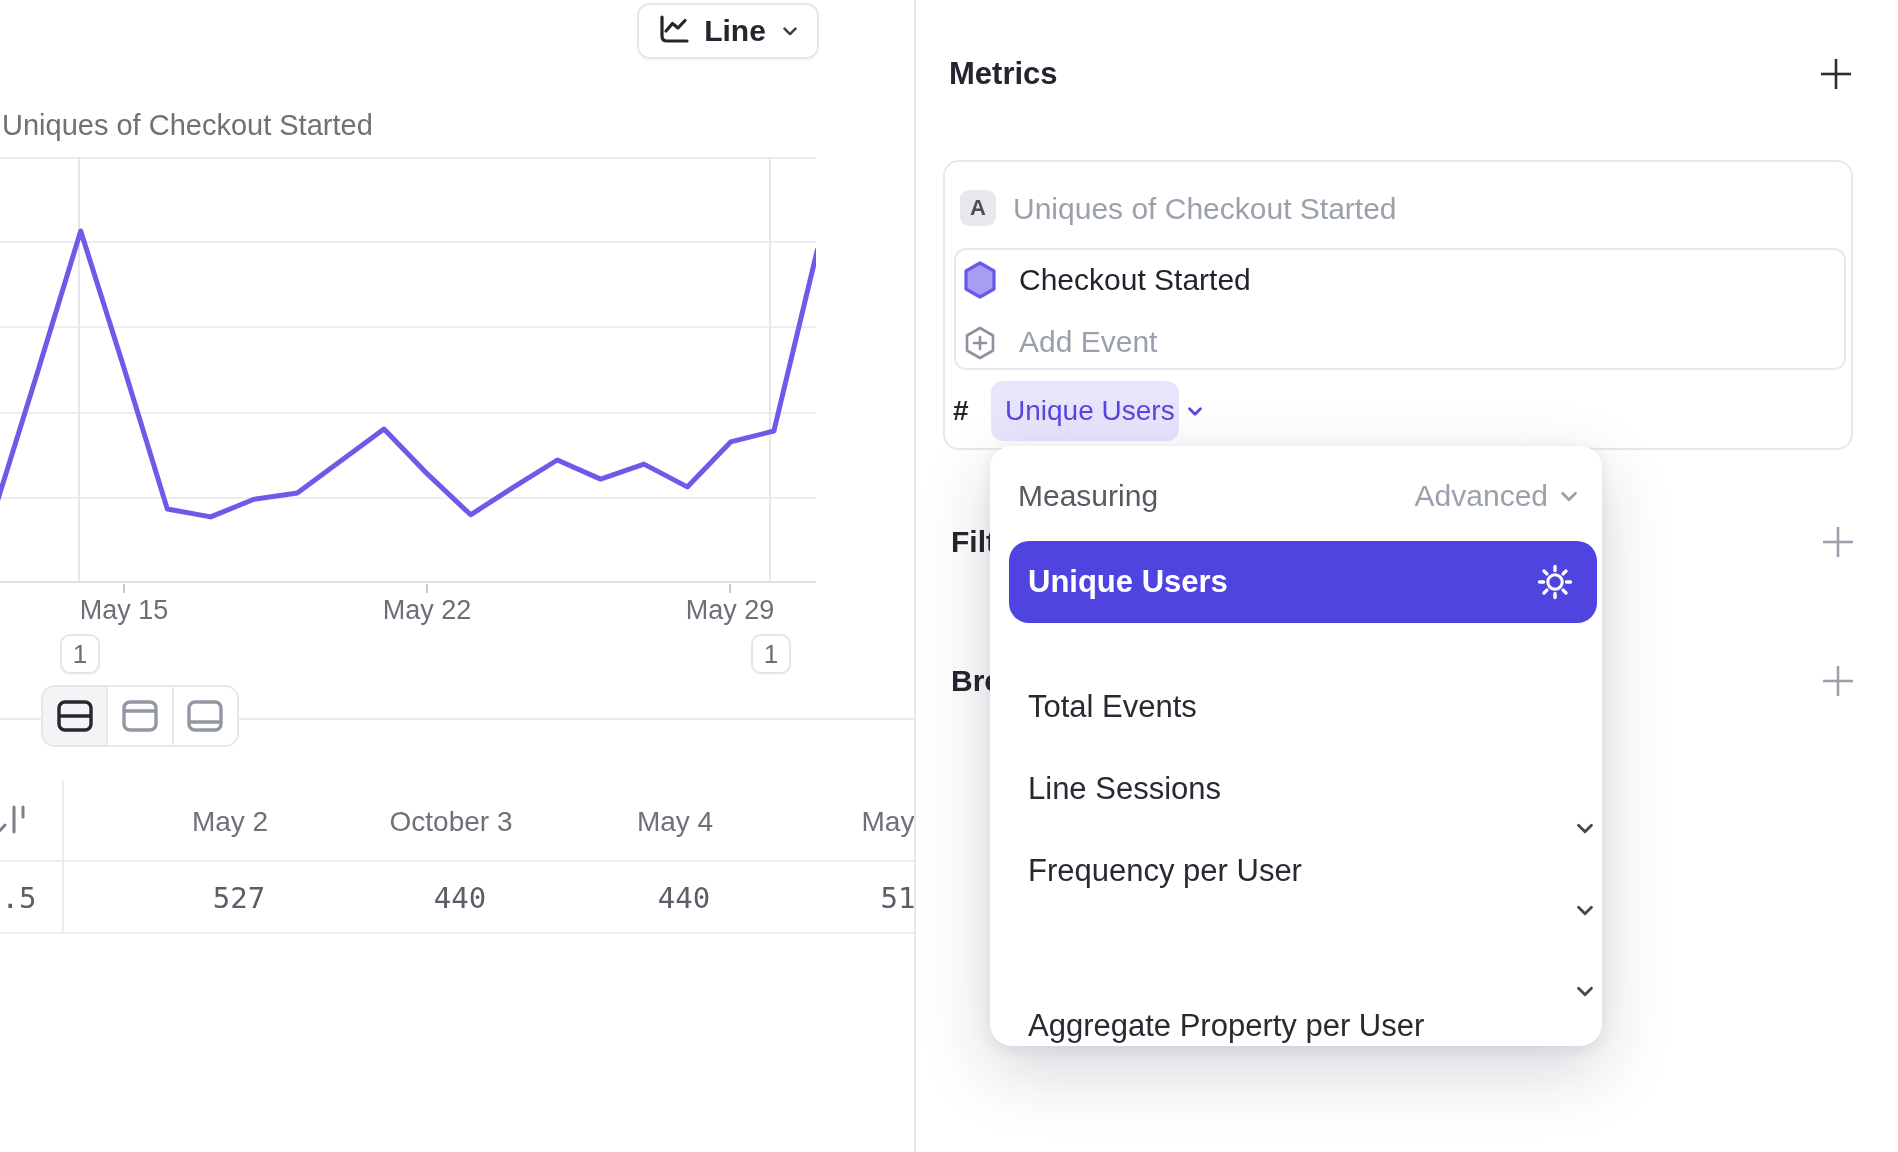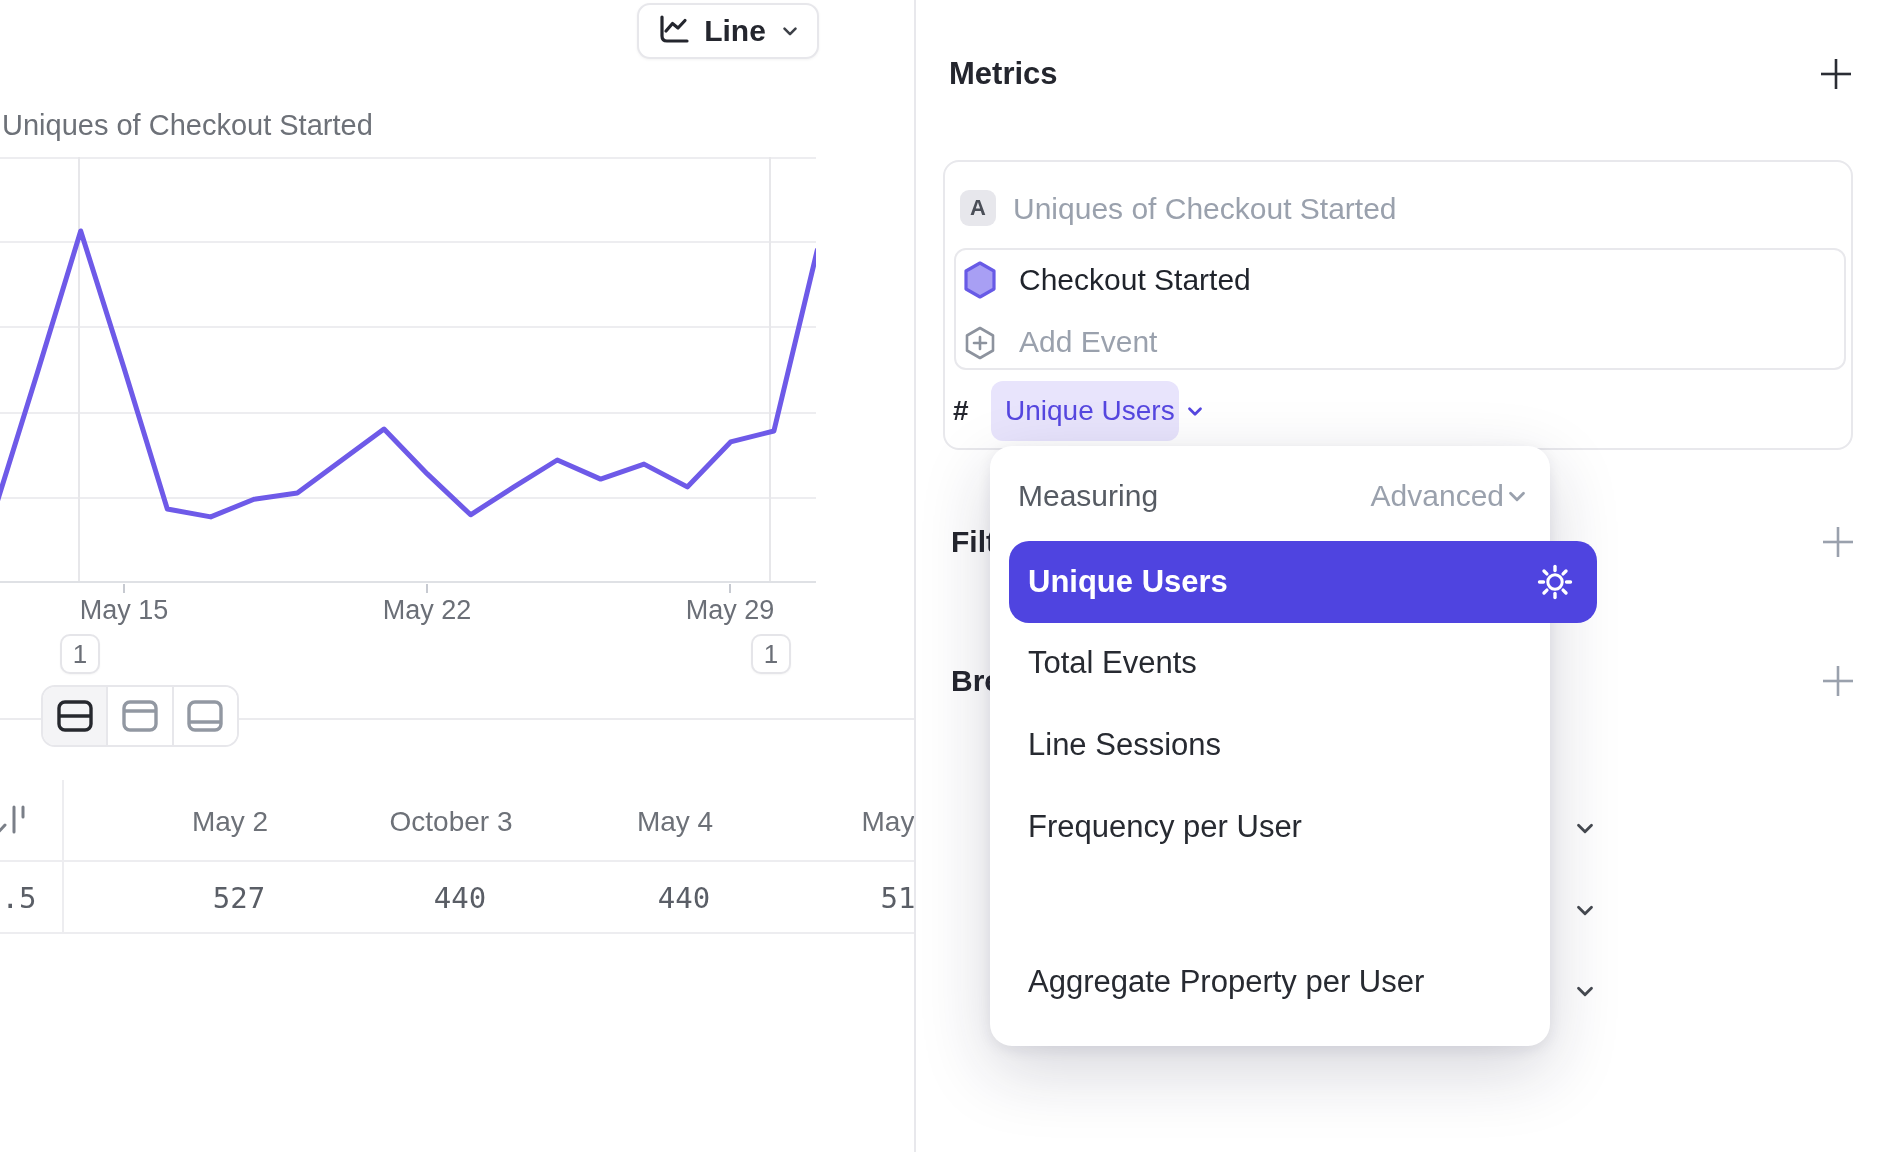--- a/index.html
+++ b/index.html
@@ -41,28 +41,28 @@
   .metric-title{left:68px;top:47px;font-size:30px;color:#9aa1ad;white-space:nowrap;cursor:text;}
   .inner-card{left:9px;top:86px;width:892px;height:122px;border:2px solid #e8e8ec;border-radius:12px;box-sizing:border-box;}
   .event-row-label{left:63px;top:30px;font-size:30px;font-weight:500;color:#1f232b;white-space:nowrap;}
   .add-event-label{left:63px;top:92px;font-size:30px;color:#9aa1ad;white-space:nowrap;}
   .hash{left:8px;top:249px;font-size:28px;font-weight:600;color:#24262e;}
   .measure-pill{left:46px;top:219px;width:188px;height:60px;border-radius:12px;background:#e8e4fc;display:flex;align-items:center;padding-left:14px;gap:9px;box-sizing:border-box;cursor:pointer;}
   .measure-pill-label{font-size:28px;font-weight:500;color:#5647e0;white-space:nowrap;}
 
   .bg-heading{font-size:30px;font-weight:700;color:#24262e;white-space:nowrap;}
 
-  .popover{left:990px;top:446px;width:560px;height:600px;background:#fff;border-radius:22px;z-index:5;
+  .popover{left:990px;top:446px;width:612px;height:600px;background:#fff;border-radius:22px;z-index:5;
     box-shadow:0 24px 70px rgba(25,25,60,.18),0 4px 14px rgba(25,25,60,.08);}
   .measuring-label{left:28px;top:50px;font-size:30px;font-weight:500;color:#565b63;white-space:nowrap;}
-  .advanced-ctl{right:20px;top:50px;transform:translateY(-50%);display:flex;align-items:center;cursor:pointer;}
+  .advanced-ctl{right:20px;top:50px;transform:translateY(-50%);display:flex;align-items:center;gap:8px;cursor:pointer;}
   .advanced-label{font-size:30px;font-weight:500;color:#9aa1ad;white-space:nowrap;}
   .sel-pill{left:19px;top:95px;width:588px;height:82px;background:#4f44e0;border-radius:20px;cursor:pointer;}
   .sel-label{left:19px;top:41px;font-size:31px;font-weight:600;color:#fff;white-space:nowrap;}
-  .menu-item{left:38px;font-size:31px;font-weight:500;color:#272a31;white-space:nowrap;cursor:pointer;}
+  .menu-item{left:38px;font-size:31px;font-weight:500;color:#272a31;white-space:nowrap;cursor:pointer;margin-top:44px;}
   .menu-chevron{left:582px;cursor:pointer;}
 </style>
 </head>
 <body>
 
 <div class="stage">
 
   <div class="abs line-btn">
     <span style="display:flex;">
       <svg width="36" height="34" viewBox="0 0 36 34" fill="none">

